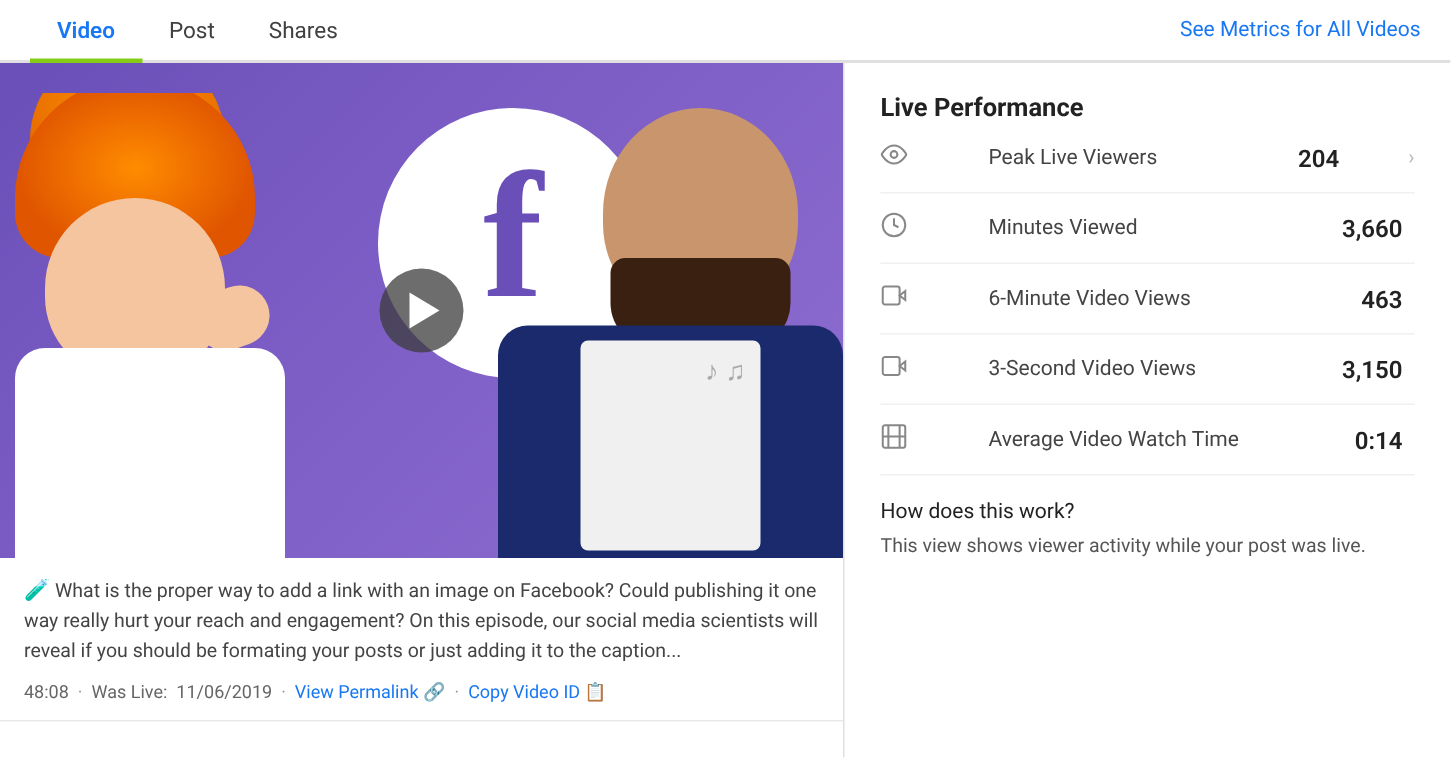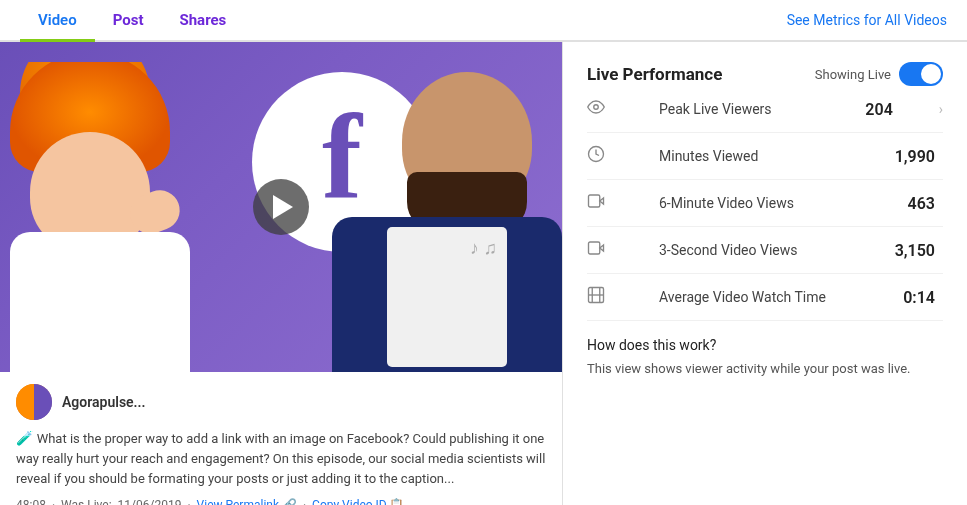--- a/index.html
+++ b/index.html
@@ -22,24 +22,23 @@
       height: 42px;
       position: relative;
     }
     .tabs-bar .tab {
       padding: 0 18px;
       height: 42px;
       display: flex;
       align-items: center;
       font-size: 15px;
       cursor: pointer;
-      color: #6d28d9;
+      color: #404040;
       border-bottom: 3px solid transparent;
       margin-bottom: -2px;
-      font-weight: bold;
     }
     .tabs-bar .tab.active {
       color: #1877f2;
       border-bottom: 3px solid #84cc16;
       font-weight: 600;
     }
     .tabs-bar .see-metrics {
       margin-left: auto;
       color: #1877f2;
       font-size: 14px;
@@ -452,27 +451,20 @@
           <div class="shirt-notes">♪ ♫</div>
         </div>
 
         <div class="play-btn">
           <div class="play-triangle"></div>
         </div>
       </div>
     </div>
 
     <div class="post-info">
-      <div class="post-author">
-        <div class="author-avatar">
-          <div class="avatar-half-left"></div>
-          <div class="avatar-half-right"></div>
-        </div>
-        <span class="author-name">Agorapulse...</span>
-      </div>
       <div class="post-text">
         <span class="post-emoji">🧪</span>
         <span>What is the proper way to add a link with an image on Facebook? Could publishing it one way really hurt your reach and engagement? On this episode, our social media scientists will reveal if you should be formating your posts or just adding it to the caption...</span>
       </div>
       <div class="post-meta">
         <span>48:08</span>
         <span class="dot">·</span>
         <span>Was Live:</span>
         <span>11/06/2019</span>
         <span class="dot">·</span>
@@ -486,26 +478,20 @@
           <span> 📋</span>
         </a>
       </div>
     </div>
   </div>
 
   <div class="right-panel">
 
     <div class="live-perf-header">
       <span class="live-perf-title">Live Performance</span>
-      <div class="showing-live">
-        <span>Showing Live</span>
-        <div class="toggle-switch">
-          <div class="toggle-knob"></div>
-        </div>
-      </div>
     </div>
 
     <div>
 
       <div class="metric-row">
         <div class="metric-icon">
           <svg class="icon-svg" viewBox="0 0 24 24">
               <path d="M1 12s4-8 11-8 11 8 11 8-4 8-11 8-11-8-11-8z"></path>
               <circle cx="12" cy="12" r="3"></circle>
             </svg>
@@ -516,21 +502,21 @@
       </div>
 
       <div class="metric-row">
         <div class="metric-icon">
           <svg class="icon-svg" viewBox="0 0 24 24">
               <circle cx="12" cy="12" r="10"></circle>
               <polyline points="12 6 12 12 16 14"></polyline>
             </svg>
         </div>
         <span class="metric-label">Minutes Viewed</span>
-        <span class="metric-value">1,990</span>
+        <span class="metric-value">3,660</span>
       </div>
 
       <div class="metric-row">
         <div class="metric-icon">
           <svg class="icon-svg" viewBox="0 0 24 24">
               <rect x="2" y="4" width="15" height="16" rx="2"></rect>
               <polygon points="22 8 17 12 22 16 22 8"></polygon>
             </svg>
         </div>
         <span class="metric-label">6-Minute Video Views</span>

